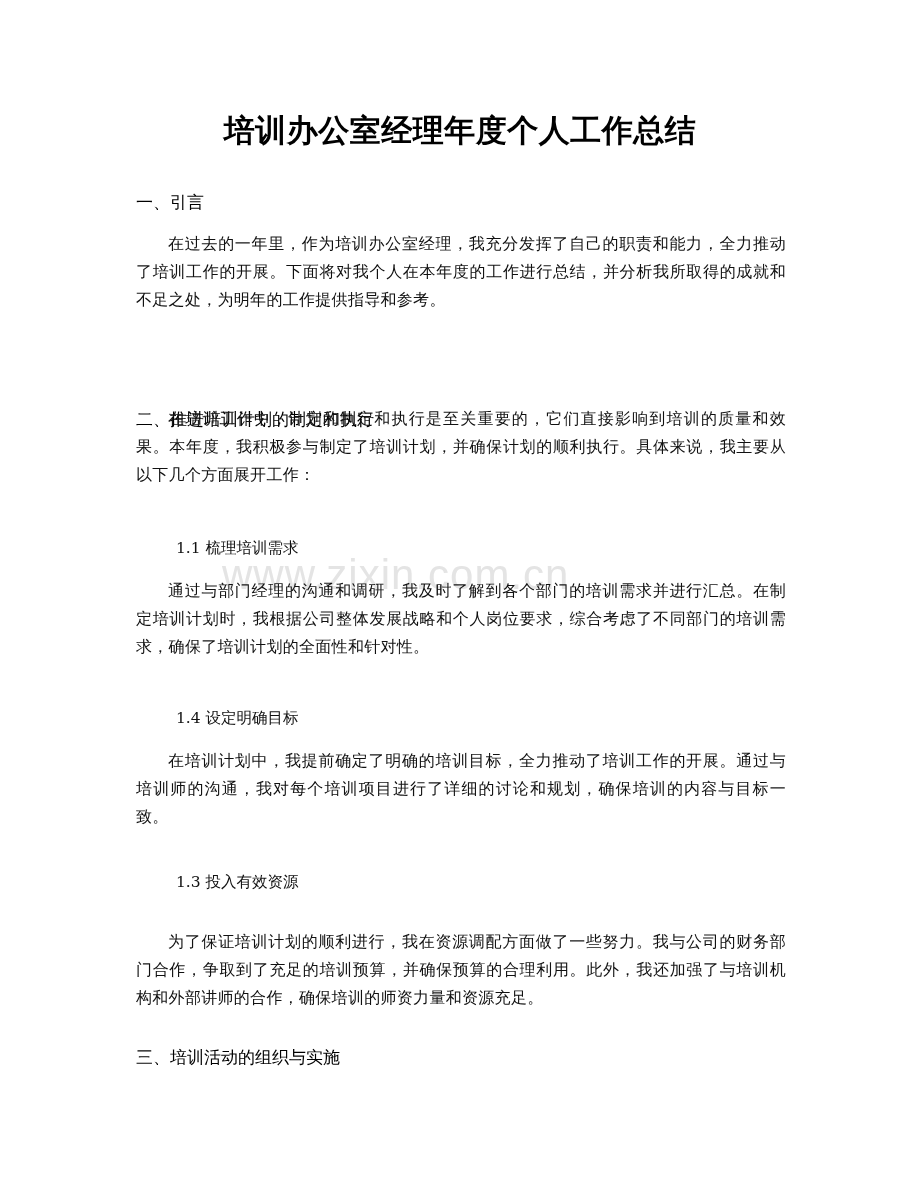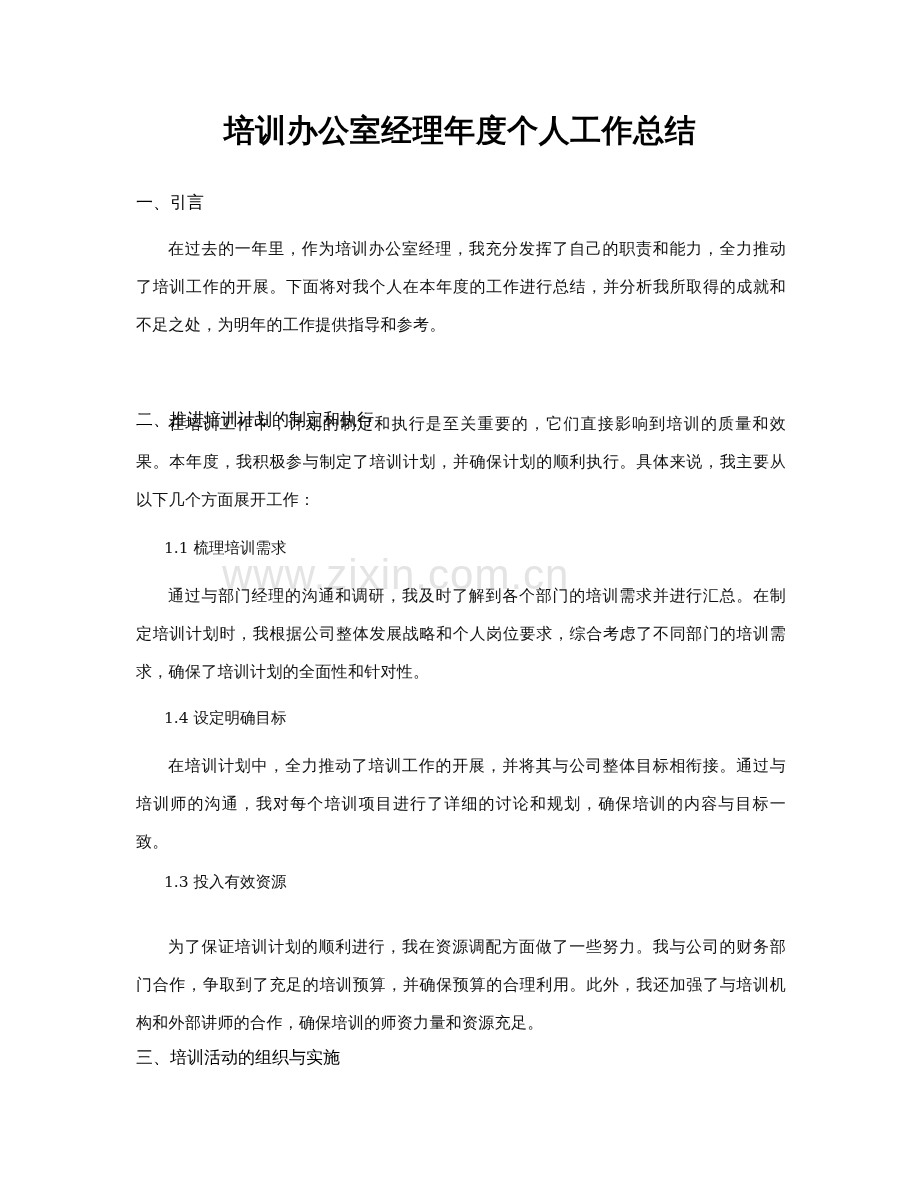--- a/index.html
+++ b/index.html
@@ -39,31 +39,31 @@
       position: absolute;
       left: 136px;
       font-family: "DejaVu Sans", "Liberation Sans", sans-serif;
       font-weight: normal;
       font-size: 17px;
       line-height: 24px;
       color: #000000;
     }
     .h2 {
       position: absolute;
-      left: 164px;
+      left: 176px;
       font-size: 15.5px;
       line-height: 24px;
       color: #111111;
     }
     .para {
       position: absolute;
       left: 136px;
       width: 650px;
       font-size: 16px;
-      line-height: 38px;
+      line-height: 28px;
       color: #111111;
       text-align: justify;
       text-indent: 32px;
       letter-spacing: 0.3px;
     }
     .watermark {
       position: absolute;
       left: 222px;
       top: 540px;
       width: 440px;
@@ -91,20 +91,20 @@
     <div class="h1" style="top:190px;">一、引言</div>
     <div class="para" style="top:230px;">在过去的一年里，作为培训办公室经理，我充分发挥了自己的职责和能力，全力推动了培训工作的开展。下面将对我个人在本年度的工作进行总结，并分析我所取得的成就和不足之处，为明年的工作提供指导和参考。</div>
 
     <div class="h1" style="top:363px;margin-top:44px;">二、推进培训计划的制定和执行</div>
     <div class="para" style="top:405px;">在培训工作中，计划的制定和执行是至关重要的，它们直接影响到培训的质量和效果。本年度，我积极参与制定了培训计划，并确保计划的顺利执行。具体来说，我主要从以下几个方面展开工作：</div>
 
     <div class="h2" style="top:536px;">1.1 梳理培训需求</div>
     <div class="para" style="top:577px;">通过与部门经理的沟通和调研，我及时了解到各个部门的培训需求并进行汇总。在制定培训计划时，我根据公司整体发展战略和个人岗位要求，综合考虑了不同部门的培训需求，确保了培训计划的全面性和针对性。</div>
 
     <div class="h2" style="top:706px;">1.4 设定明确目标</div>
-    <div class="para" style="top:747px;">在培训计划中，全力推动了培训工作的开展，并将其与公司整体目标相衔接。通过与培训师的沟通，我对每个培训项目进行了详细的讨论和规划，确保培训的内容与目标一致。</div>
+    <div class="para" style="top:747px;">在培训计划中，我提前确定了明确的培训目标，全力推动了培训工作的开展。通过与培训师的沟通，我对每个培训项目进行了详细的讨论和规划，确保培训的内容与目标一致。</div>
 
     <div class="h2" style="top:870px;">1.3 投入有效资源</div>
     <div class="para" style="top:928px;">为了保证培训计划的顺利进行，我在资源调配方面做了一些努力。我与公司的财务部门合作，争取到了充足的培训预算，并确保预算的合理利用。此外，我还加强了与培训机构和外部讲师的合作，确保培训的师资力量和资源充足。</div>
 
     <div class="h1" style="top:1045px;">三、培训活动的组织与实施</div>
   </div>
 </div>
 
 </body></html>

